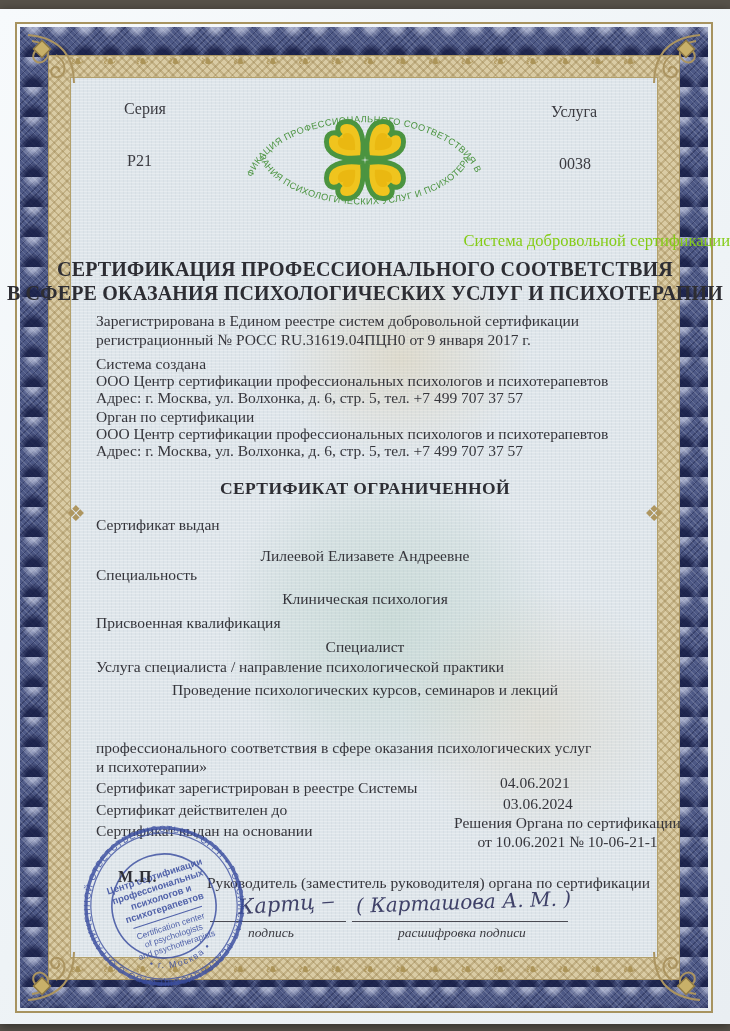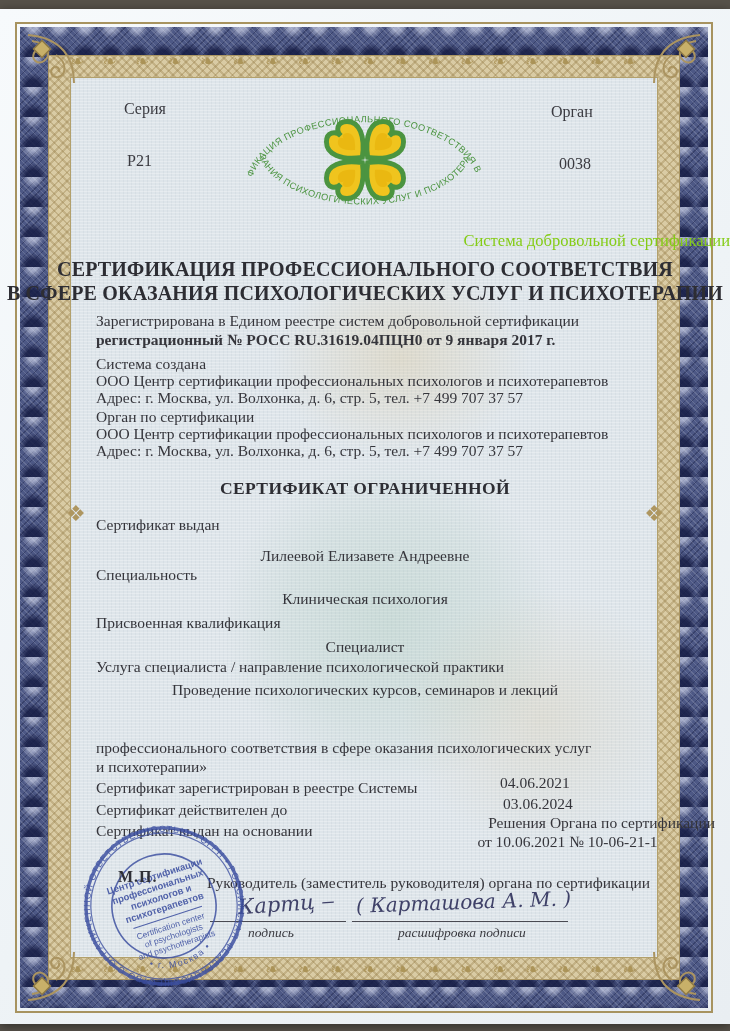--- a/index.html
+++ b/index.html
@@ -120,21 +120,21 @@
     </svg>
 
   <div class="side-medallion med-left">❖</div>
   <div class="side-medallion med-right">❖</div>
 </div>
 
 <div class="layer">
 
   <div class="t small-lbl" style="left:124px; top:100px;">Серия</div>
   <div class="t small-lbl" style="left:127px; top:152px;">Р21</div>
-  <div class="t small-lbl" style="left:551px; top:103px;">Орган</div>
+  <div class="t small-lbl" style="left:551px; top:103px;">Услуга</div>
   <div class="t small-lbl" style="left:559px; top:155px;">0038</div>
 
   <svg class="logo-svg" viewBox="0 0 260 145">
     <defs>
       <path id="arcTop" d="M 18 88 A 114 66 0 0 1 242 88" fill="none"></path>
       <path id="arcBot" d="M 24 68 A 108 60 0 0 0 236 68" fill="none"></path>
     </defs>
     <text font-size="9.2" fill="#4b9440" font-family="Liberation Sans, sans-serif" letter-spacing="0.4">
       <textPath href="#arcTop" startOffset="50%" text-anchor="middle">СЕРТИФИКАЦИЯ ПРОФЕССИОНАЛЬНОГО СООТВЕТСТВИЯ В СФЕРЕ</textPath>
     </text>
@@ -159,21 +159,21 @@
         <path d="M0 9 C -7 3 -10 -3 -6 -7 C -3 -10 0 -8 0 -5 C 0 -8 3 -10 6 -7 C 10 -3 7 3 0 9 Z" fill="#e8b50e" opacity=".8" transform="scale(1.1)"></path>
       </g>
     </g>
   </svg>
 
   <div class="t subtitle center" style="top:231px;">Система добровольной сертификации</div>
   <div class="t big-title center" style="top:258px;">СЕРТИФИКАЦИЯ ПРОФЕССИОНАЛЬНОГО СООТВЕТСТВИЯ</div>
   <div class="t big-title center" style="top:282px;">В СФЕРЕ ОКАЗАНИЯ ПСИХОЛОГИЧЕСКИХ УСЛУГ И ПСИХОТЕРАПИИ</div>
 
   <div class="t body-txt" style="left:96px; top:312px;">Зарегистрирована в Едином реестре систем добровольной сертификации</div>
-  <div class="t body-txt" style="left:96px; top:331px;font-weight:bold;">регистрационный № РОСС RU.31619.04ПЦН0 от 9 января 2017 г.</div>
+  <div class="t body-txt" style="left:96px; top:331px;">регистрационный № РОСС RU.31619.04ПЦН0 от 9 января 2017 г.</div>
 
   <div class="t body-txt" style="left:96px; top:355px;">Система создана</div>
   <div class="t body-txt" style="left:96px; top:372px;">ООО Центр сертификации профессиональных психологов и психотерапевтов</div>
   <div class="t body-txt" style="left:96px; top:389px;">Адрес: г. Москва, ул. Волхонка, д. 6, стр. 5, тел. +7 499 707 37 57</div>
 
   <div class="t body-txt" style="left:96px; top:408px;">Орган по сертификации</div>
   <div class="t body-txt" style="left:96px; top:425px;">ООО Центр сертификации профессиональных психологов и психотерапевтов</div>
   <div class="t body-txt" style="left:96px; top:442px;">Адрес: г. Москва, ул. Волхонка, д. 6, стр. 5, тел. +7 499 707 37 57</div>
 
   <div class="t cert-title center" style="top:478px;">СЕРТИФИКАТ ОГРАНИЧЕННОЙ</div>
@@ -193,21 +193,21 @@
   <div class="t body-txt" style="left:96px; top:739px;">профессионального соответствия в сфере оказания психологических услуг</div>
   <div class="t body-txt" style="left:96px; top:758px;">и психотерапии»</div>
 
   <div class="t body-txt" style="left:96px; top:779px;">Сертификат зарегистрирован в реестре Системы</div>
   <div class="t body-txt" style="left:500px; top:774px;">04.06.2021</div>
 
   <div class="t body-txt" style="left:96px; top:801px;">Сертификат действителен до</div>
   <div class="t body-txt" style="left:503px; top:795px;">03.06.2024</div>
 
   <div class="t body-txt" style="left:96px; top:822px;">Сертификат выдан на основании</div>
-  <div class="t body-txt" style="left:420px; top:814px; width:295px; text-align:right; white-space:normal;">Решения Органа по сертификации</div>
+  <div class="t body-txt" style="left:420px; top:814px; width:295px; text-align:center; white-space:normal;">Решения Органа по сертификации</div>
   <div class="t body-txt" style="left:420px; top:833px; width:295px; text-align:center; white-space:normal;">от 10.06.2021 № 10-06-21-1</div>
 
   <div class="stamp-wrap">
     <svg viewBox="0 0 168 168" width="168" height="168">
       <defs>
         <path id="stArcOut" d="M 84 158 A 74 74 0 1 1 84.01 158" fill="none"></path>
         <path id="stArcBot" d="M 22 84 A 62 62 0 0 0 146 84" fill="none"></path>
       </defs>
       <circle cx="84" cy="84" r="78" fill="none" stroke="#3c4fa0" stroke-width="3.5" opacity=".9"></circle>
       <circle cx="84" cy="84" r="73" fill="none" stroke="#3c4fa0" stroke-width="1.2" opacity=".85"></circle>

